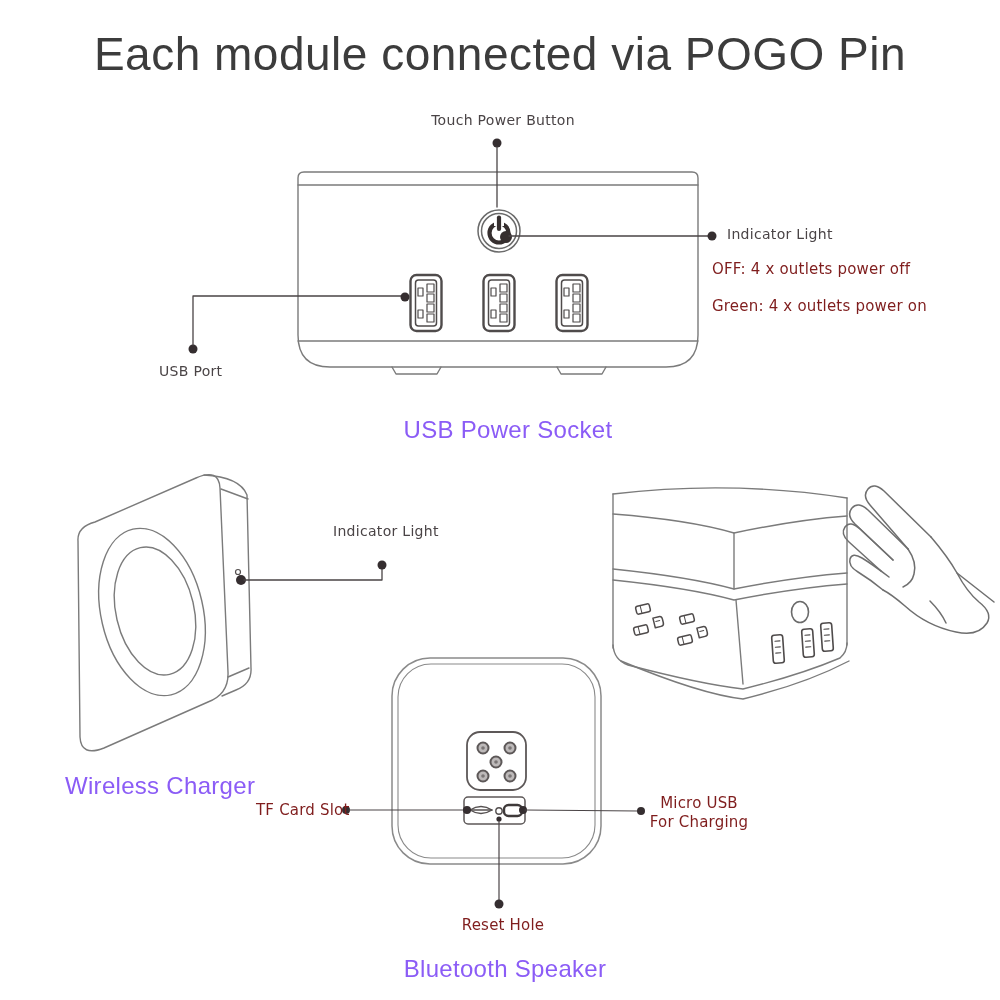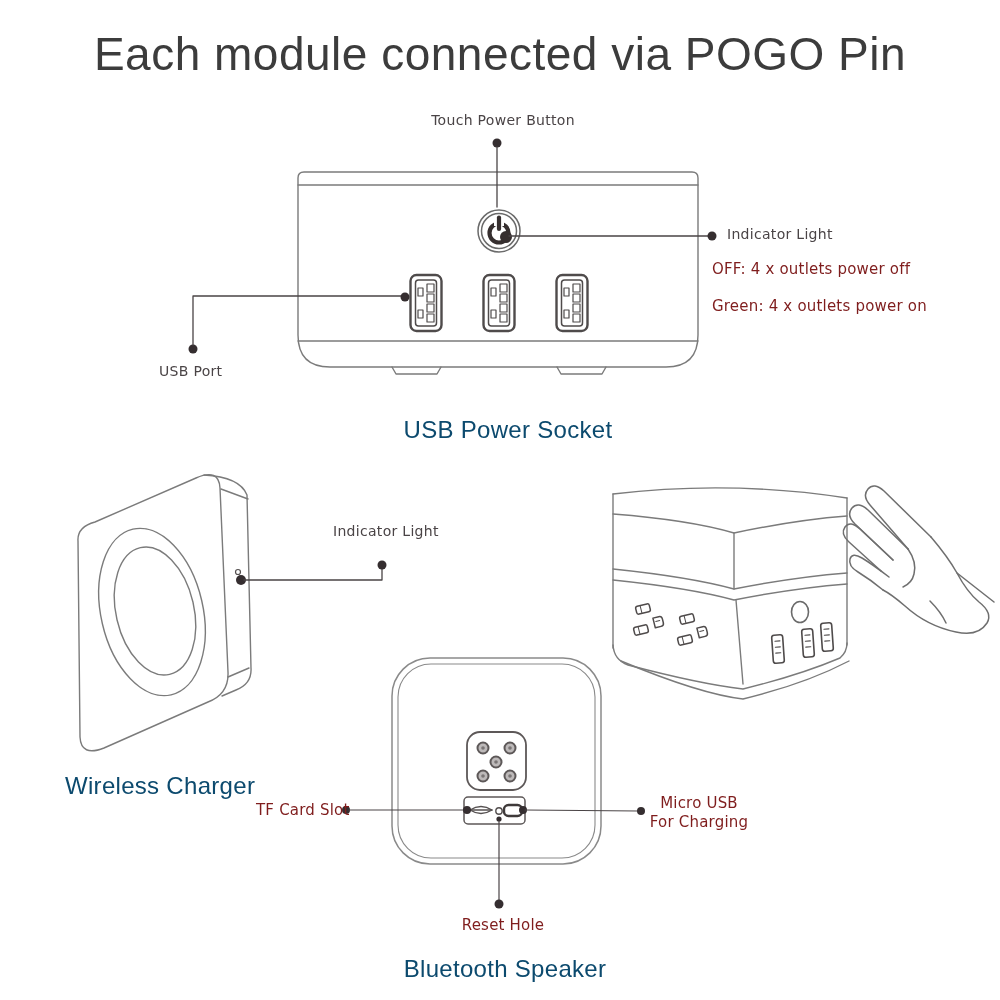--- a/index.html
+++ b/index.html
@@ -3,21 +3,21 @@
 <meta charset="utf-8">
 <style>
   html,body{margin:0;padding:0;background:#ffffff;}
   #canvas{position:relative;width:1000px;height:1000px;background:#ffffff;overflow:hidden;
           font-family:"Liberation Sans",sans-serif;padding-left:16px;}
   #art{position:absolute;left:0;top:0;}
   .txt{position:absolute;white-space:nowrap;}
   .title{width:1000px;text-align:center;font-size:46px;color:#3c3c3c;letter-spacing:0.5px;}
   .lbl{font-family:"DejaVu Sans","Liberation Sans",sans-serif;color:#7f1d1d;font-size:15px;letter-spacing:0.2px;}
   .lbl-lg{font-family:"DejaVu Sans","Liberation Sans",sans-serif;color:#4a4446;font-size:14px;letter-spacing:0.3px;}
-  .cap{color:#0c4a6e;font-size:24px;letter-spacing:0.3px;}
+  .cap{color:#8b5cf6;font-size:24px;letter-spacing:0.3px;}
   .ctr{transform:translateX(-50%);}
 </style>
 </head>
 <body>
 
 <div id="canvas">
 
   <svg id="art" width="1000" height="1000" viewBox="0 0 1000 1000" fill="none" stroke-linecap="round" stroke-linejoin="round">
     <defs>
       <g id="usbA" stroke="#4f4b4b">

